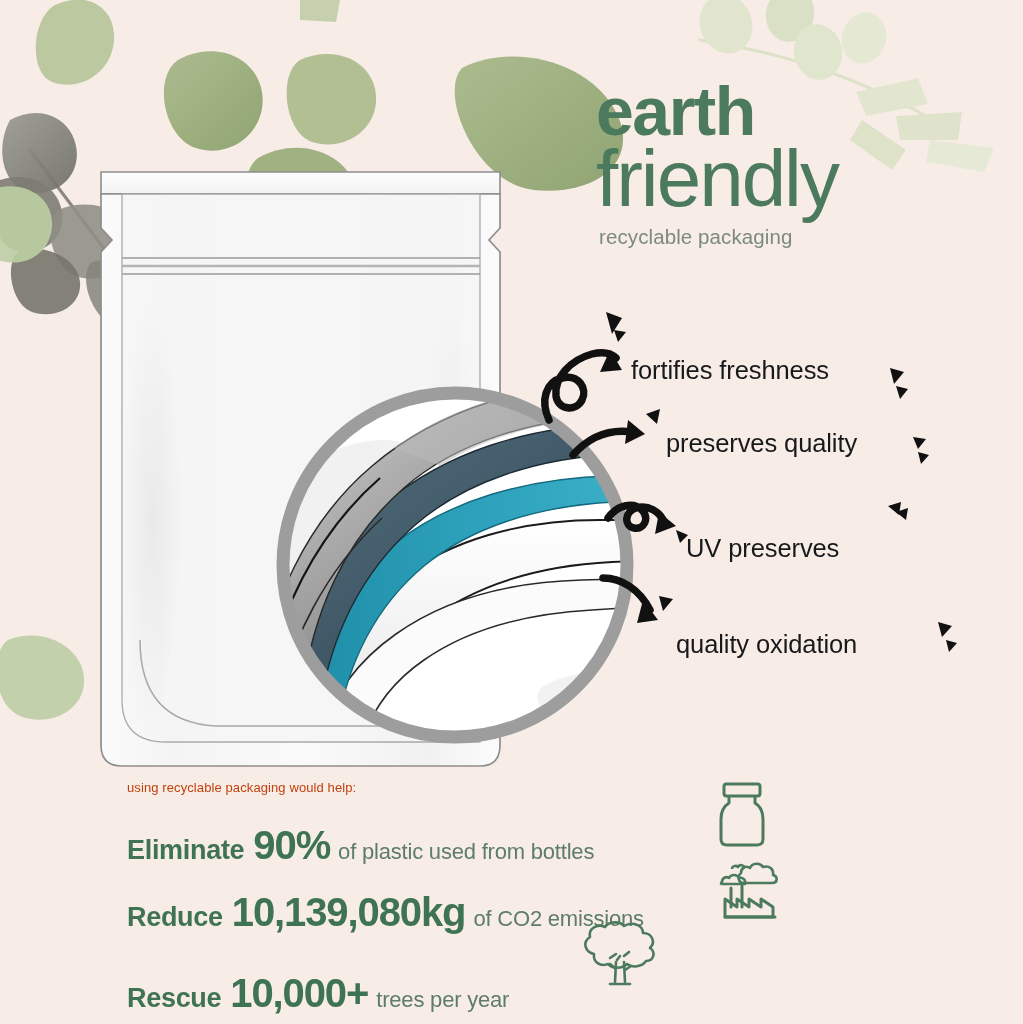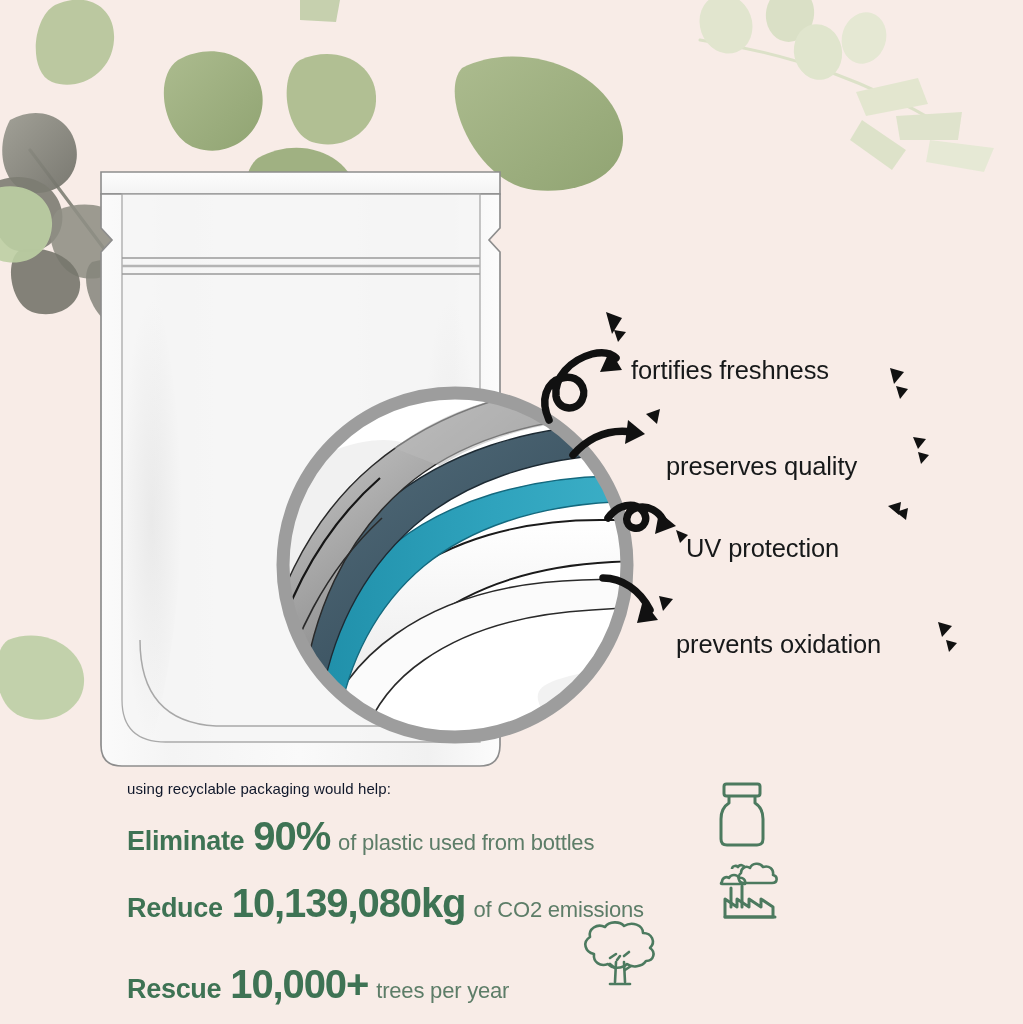--- a/index.html
+++ b/index.html
@@ -64,33 +64,33 @@
   
   .feature {
     position:absolute;
     font-size:25.5px;
     color:#17191a;
     white-space:nowrap;
     letter-spacing:-0.1px;
     margin-top:20px;
   }
   .f0 { left:631px; top:336px; }
-  .f1 { left:666px; top:432px; }
+  .f1 { left:666px; top:409px; }
   .f2 { left:686px; top:514px; }
   .f3 { left:676px; top:610px; }
 
   .arrows-layer { position:absolute; left:0; top:0; width:1023px; height:1024px; }
 
   
   .stats { position:absolute; left:127px; top:780px; width:760px; }
   .stats-intro {
-    font-size:15px;
-    color:#0f172a;
+    font-size:13px;
+    color:#c2410c;
     letter-spacing:0.1px;
-    margin-bottom:17px;
+    margin-bottom:28px;
   }
   .stat-row {
     display:flex;
     align-items:baseline;
     margin-bottom:0;
     white-space:nowrap;
   }
   .stat-verb {
     font-size:27px;
     font-weight:bold;
@@ -345,25 +345,30 @@
       <path d="M918 452 L929 455 L921 464 Z"></path>
       <path d="M676 530 L688 535 L680 543 Z"></path>
       <path d="M888 506 L901 502 L899 515 Z"></path>
       <path d="M896 512 L908 508 L906 520 Z"></path>
       <path d="M659 596 L673 599 L663 611 Z"></path>
       <path d="M938 622 L952 626 L942 637 Z"></path>
       <path d="M946 640 L957 643 L949 652 Z"></path>
     </g>
   </svg>
 
+  <div class="headline">
+    <span class="h-earth">earth</span>
+    <span class="h-friendly">friendly</span>
+    <span class="h-sub">recyclable packaging</span>
+  </div>
 
   <div class="feature f0">fortifies freshness</div>
   <div class="feature f1">preserves quality</div>
-  <div class="feature f2">UV protection</div>
-  <div class="feature f3">prevents oxidation</div>
+  <div class="feature f2">UV preserves</div>
+  <div class="feature f3">quality oxidation</div>
 
   <div class="stats">
     <div class="stats-intro">using recyclable packaging would help:</div>
 
     <div class="stat-row r0">
       <span class="stat-verb">Eliminate</span>
       <span class="stat-num">90%</span>
       <span class="stat-tail">of plastic used from bottles</span>
     </div>
 

